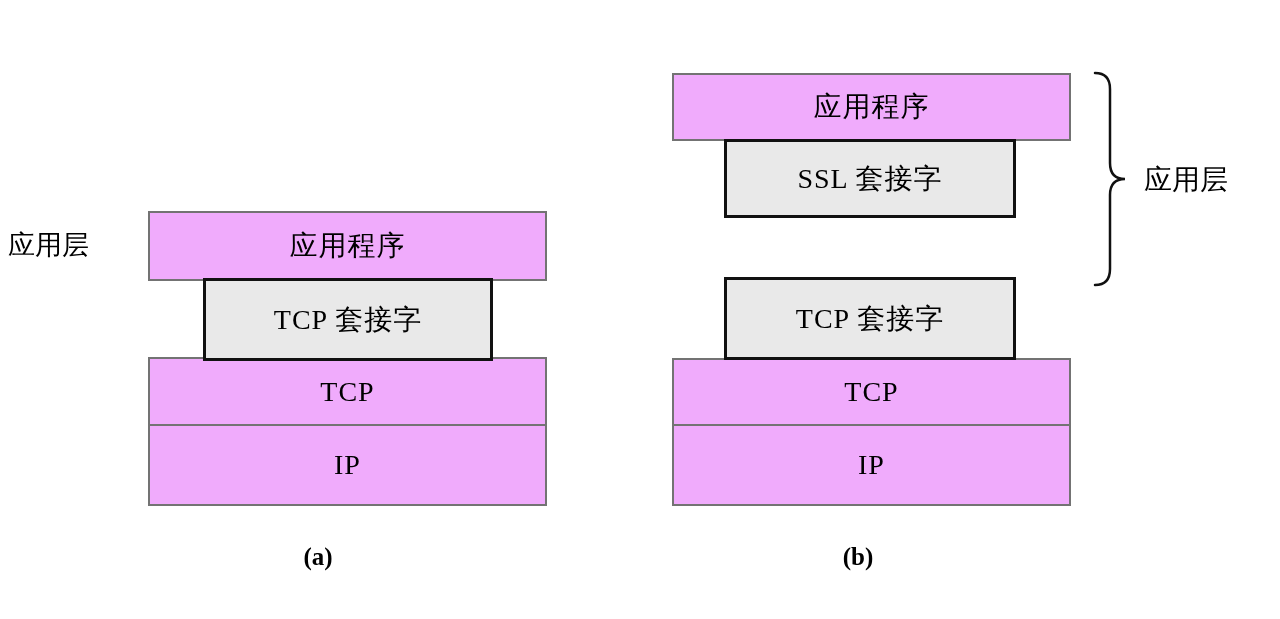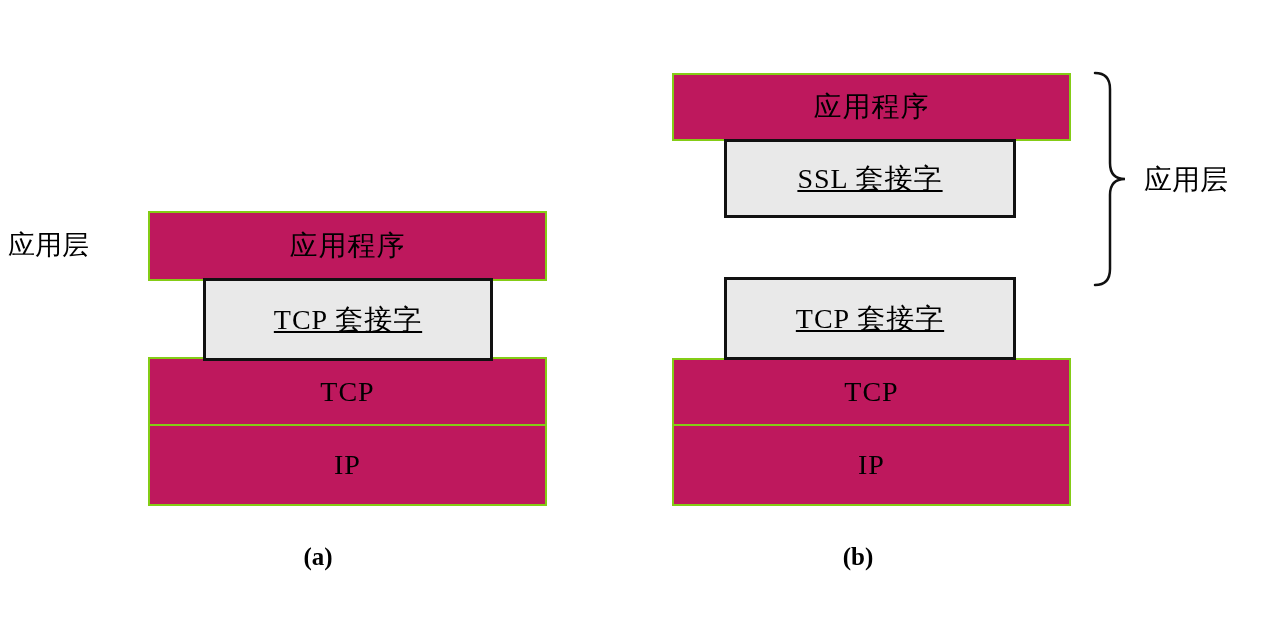--- a/index.html
+++ b/index.html
@@ -20,29 +20,28 @@
     position: absolute;
     display: flex;
     align-items: center;
     justify-content: center;
     font-size: 28px;
     line-height: 1;
     letter-spacing: 1px;
     white-space: nowrap;
   }
   .wide {
-    background: #be185d;
-    border: 2px solid #84cc16;
+    background: #f0abfc;
+    border: 2px solid #737373;
     z-index: 1;
   }
   .socket {
     background: #e9e9e9;
     border: 3px solid #111111;
     z-index: 2;
-    text-decoration: underline;
   }
   .side-label {
     position: absolute;
     font-size: 27px;
     line-height: 1.2;
     white-space: nowrap;
   }
   .brace-label {
     position: absolute;
     font-size: 28px;

